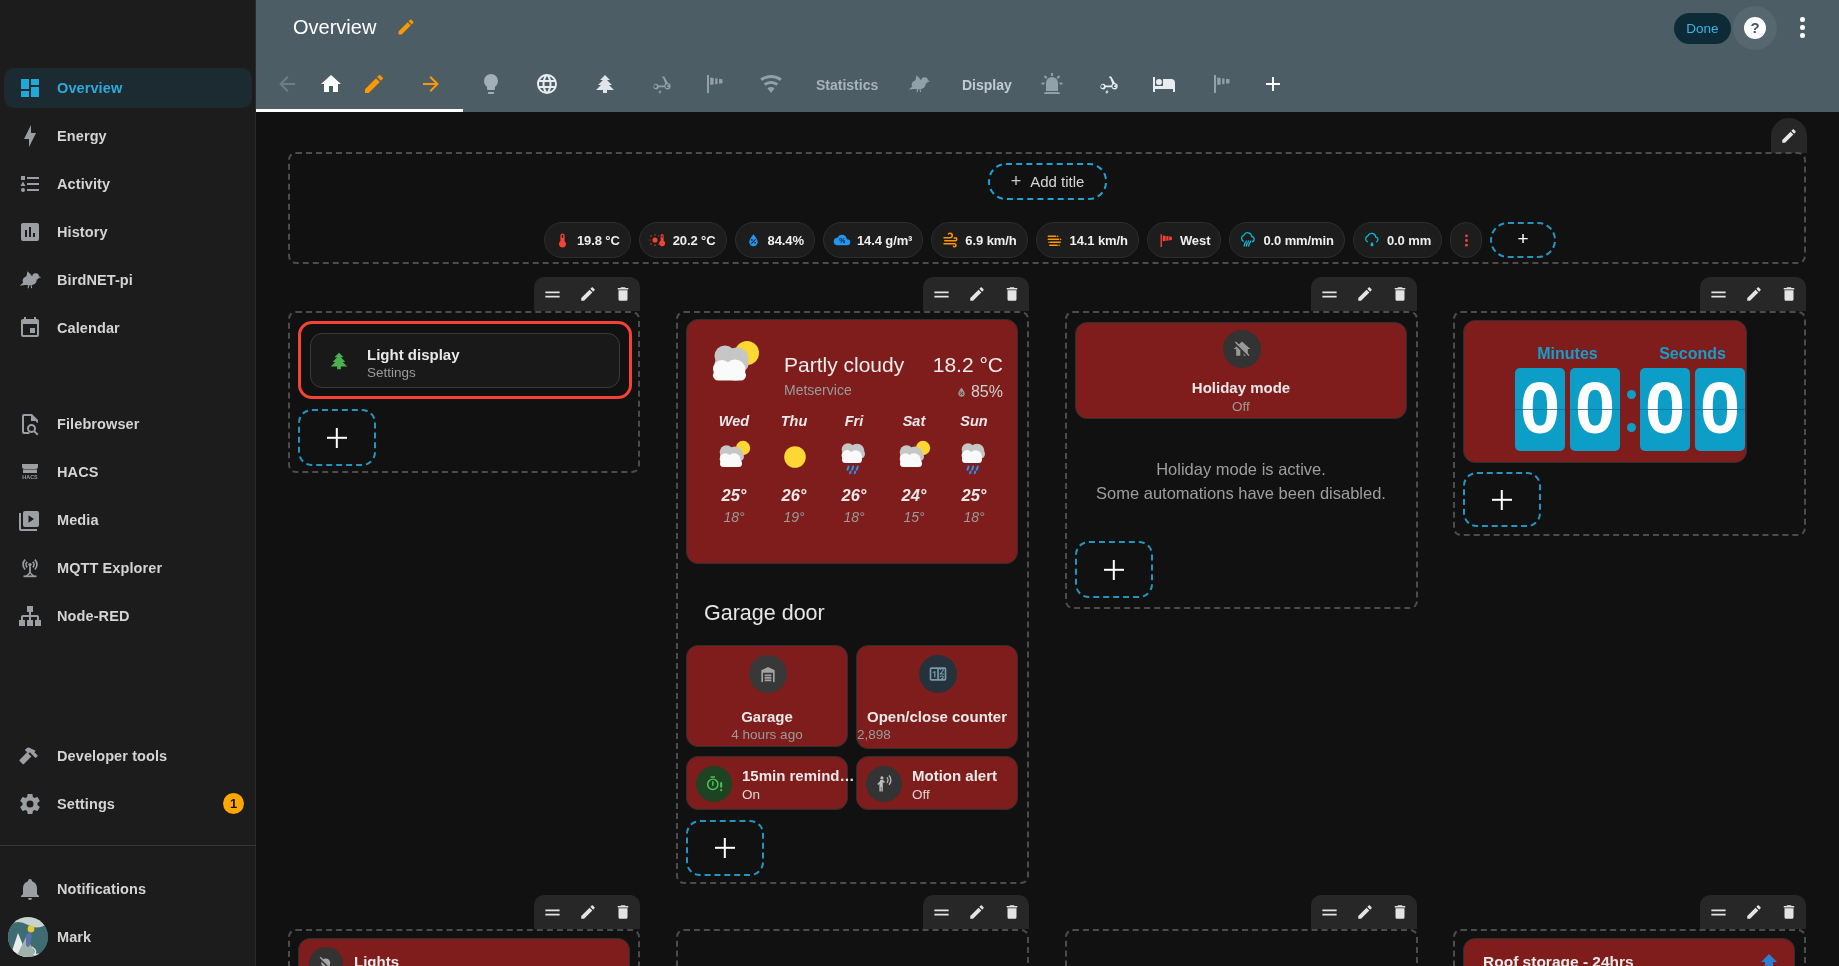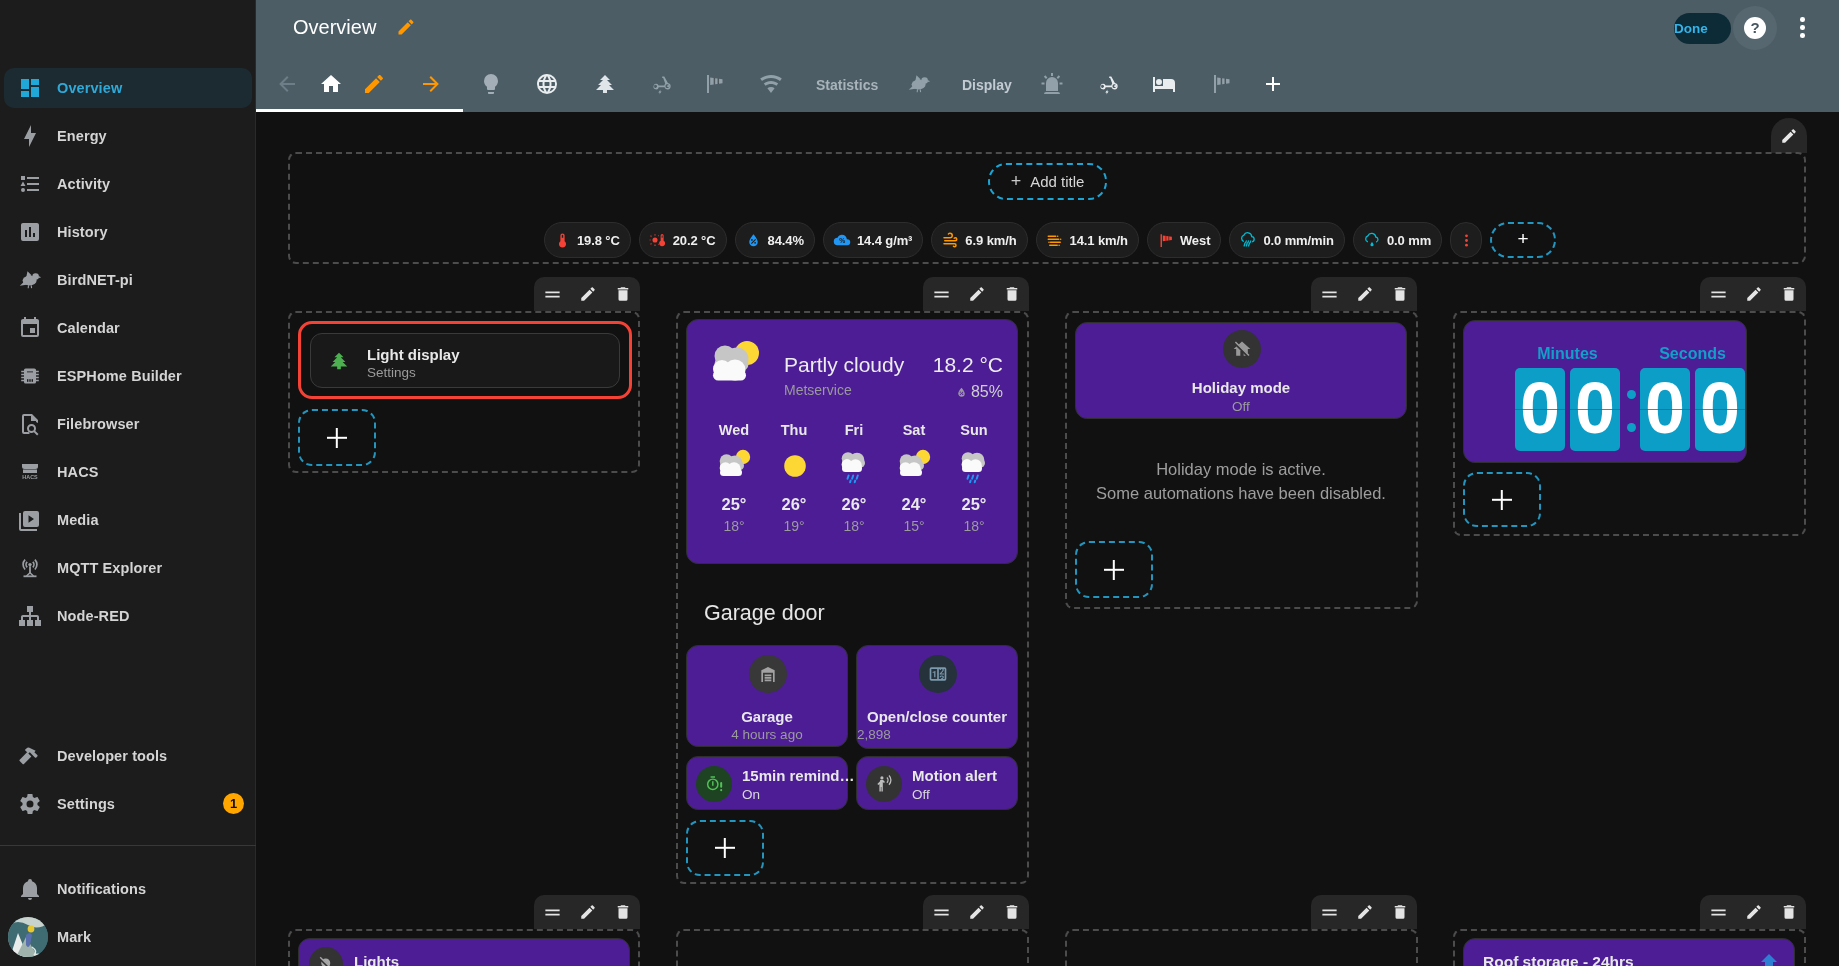--- a/index.html
+++ b/index.html
@@ -25,49 +25,49 @@
     border-radius:50%; background:#ffa600; color:#111; font-size:13px; font-weight:bold;
     text-align:center; line-height:21px; }
   #sbdivider { position:absolute; left:0; top:845px; width:256px; height:1px; background:#383838; }
   #avatar { position:absolute; left:8px; top:917px; width:40px; height:40px; border-radius:50%;
     background:linear-gradient(135deg,#4a7d83 0%, #9aa9a4 30%, #5c6f74 55%, #3d6d74 80%, #2c5158 100%); overflow:hidden;}
 
   
   #header { position:absolute; left:256px; top:0; width:1583px; height:112px; background:#4c5d66; }
   #htitle { position:absolute; left:37px; top:16px; font-size:20px; color:#fff; }
   #done { position:absolute; right:108px; top:13px; width:57px; height:31px; border-radius:16px;
-    background:#0d2b36; color:#35b4ea; font-weight:bold; font-size:13.5px; line-height:31px; }
+    background:#0d2b36; color:#35b4ea; font-weight:normal; font-size:13.5px; text-align:center; line-height:31px; }
   #helpw { position:absolute; right:62px; top:6px; width:44px; height:44px; border-radius:50%; background:#57676f; }
   #help { position:absolute; right:73px; top:17px; width:22px; height:22px; border-radius:50%;
     background:#fff; color:#46565f; font-weight:bold; font-size:15px; text-align:center; line-height:22px; }
   .vdots { position:absolute; right:34px; top:17px; width:5px; height:22px; }
   .vdots i { position:absolute; left:0; width:4.6px; height:4.6px; border-radius:50%; background:#fff; }
   #tabunderline { position:absolute; left:0px; top:109px; width:207px; height:3px; background:#fff; }
   .tab { position:absolute; top:72px; width:24px; height:24px; }
   .tabtx { position:absolute; top:77px; font-size:14px; font-weight:bold; color:#a8b3ba; }
 
   
   .sec { position:absolute; border:2px dashed #4c4c4c; border-radius:8px; }
   .toolbar { position:absolute; height:34px; width:106px; background:#272727;
     border-radius:10px 10px 0 0; display:flex; align-items:center; justify-content:space-around; }
   .ptab { position:absolute; background:#272727; }
-  .card { position:absolute; background:#4c1d95; border:1px solid #2f2f2f; border-radius:12px; }
+  .card { position:absolute; background:#7f1d1d; border:1px solid #2f2f2f; border-radius:12px; }
   .plusbox { position:absolute; width:78px; border:2px dashed #2396c0; border-radius:14px; }
   .plusbox:after { content:""; position:absolute; left:50%; top:50%; width:20px; height:2.4px;
     background:#fff; transform:translate(-50%,-50%); }
   .plusbox:before { content:""; position:absolute; left:50%; top:50%; width:2.4px; height:20px;
     background:#fff; transform:translate(-50%,-50%); }
   .chip { height:36px; border-radius:18px; background:#1d1d1d; border:1px solid #2d2d2d;
     display:flex; align-items:center; padding:0 10px 0 9px; gap:6px; }
   .chip .ctx { font-size:13px; font-weight:bold; color:#efefef; white-space:nowrap; letter-spacing:-0.1px; }
 
   .t1 { color:#e8e8e8; font-weight:bold; font-size:15px; }
   .t2 { color:#9b9b9b; font-size:13.5px; }
   .circ { position:absolute; width:38px; height:38px; border-radius:50%; }
-  .fc { position:absolute; top:102px; width:46px; text-align:center; }
+  .fc { position:absolute; top:93px; width:46px; text-align:center;font-style:italic; }
   .fd { font-size:14.5px; font-weight:bold; color:#e8e8e8; }
   .fi { margin:8px auto 0; width:42px; height:40px; }
   .ft { margin-top:9px; font-size:16.5px; font-weight:bold; color:#e8e8e8; }
   .fl { margin-top:4px; font-size:14px; color:#9b9b9b; }
   .digit { position:absolute; top:47px; width:50px; height:83px; background:#0d9ec7;
     border-radius:5px; color:#fff; font-size:72px; font-weight:bold; text-align:center;
     line-height:81px; }
   .digit:after { content:""; position:absolute; left:0; top:41px; width:100%; height:1px;
     background:#0b6fa8; opacity:.8; }
 </style>
@@ -184,35 +184,20 @@
           <polygon points="1.8,17.8 7.6,12.2 10,16.4"></polygon>
           <path d="M10.5 17.3 L10.2 20.2 M13.2 17.3 L13.6 20.2" stroke="#9b9fa3" stroke-width="1.1"></path>
         </svg>
       <div class="tx">BirdNET-pi</div>
     </div>
     <div class="sbitem" style="top:308px">
       <svg class="ic" viewBox="0 0 24 24" fill="#9b9fa3">
           <path d="M19,19H5V8H19M16,1V3H8V1H6V3H5C3.89,3 3,3.9 3,5V19A2,2 0 0,0 5,21H19A2,2 0 0,0 21,19V5C21,3.9 20.1,3 19,3H18V1M17,12H12V17H17V12Z"></path>
         </svg>
       <div class="tx">Calendar</div>
-    </div>
-    <div class="sbitem" style="top:356px">
-      <svg class="ic" viewBox="0 0 24 24" fill="#9b9fa3">
-          <rect x="6" y="4.5" width="12" height="15" rx="1.6"></rect>
-          <g stroke="#9b9fa3" stroke-width="1.6">
-            <path d="M3.2,7.5 H6 M3.2,10.5 H6 M3.2,13.5 H6 M3.2,16.5 H6 M18,7.5 H20.8 M18,10.5 H20.8 M18,13.5 H20.8 M18,16.5 H20.8"></path>
-          </g>
-          <g fill="#1c1c1c">
-            <rect x="9" y="15.2" width="1.4" height="2.6"></rect>
-            <rect x="11.3" y="15.2" width="1.4" height="2.6"></rect>
-            <rect x="13.6" y="15.2" width="1.4" height="2.6"></rect>
-            <rect x="9" y="7" width="6" height="1.6" opacity="0.55"></rect>
-          </g>
-        </svg>
-      <div class="tx">ESPHome Builder</div>
     </div>
     <div class="sbitem" style="top:404px">
       <svg class="ic" viewBox="0 0 24 24" fill="#9b9fa3">
           <path d="M14,2H6A2,2 0 0,0 4,4V20A2,2 0 0,0 6,22H11.8C11.3,21.4 10.9,20.7 10.7,20H6V4H13V9H18V10.1C18.7,10.3 19.4,10.6 20,11.1V8L14,2M13.5,12A4.5,4.5 0 0,0 9,16.5A4.5,4.5 0 0,0 13.5,21C14.4,21 15.2,20.8 15.9,20.3L19.1,23.5L20.5,22.1L17.3,18.9C17.7,18.2 18,17.4 18,16.5A4.5,4.5 0 0,0 13.5,12M13.5,14A2.5,2.5 0 0,1 16,16.5A2.5,2.5 0 0,1 13.5,19A2.5,2.5 0 0,1 11,16.5A2.5,2.5 0 0,1 13.5,14Z"></path>
         </svg>
       <div class="tx">Filebrowser</div>
     </div>
     <div class="sbitem" style="top:452px">
       <svg class="ic" viewBox="0 0 24 24" fill="#9b9fa3">
           <path d="M4,4 H20 V6.5 Q20 9 17.5 9 H6.5 Q4 9 4 6.5 Z M5,9.5 H19 V13 H5 Z"></path>

